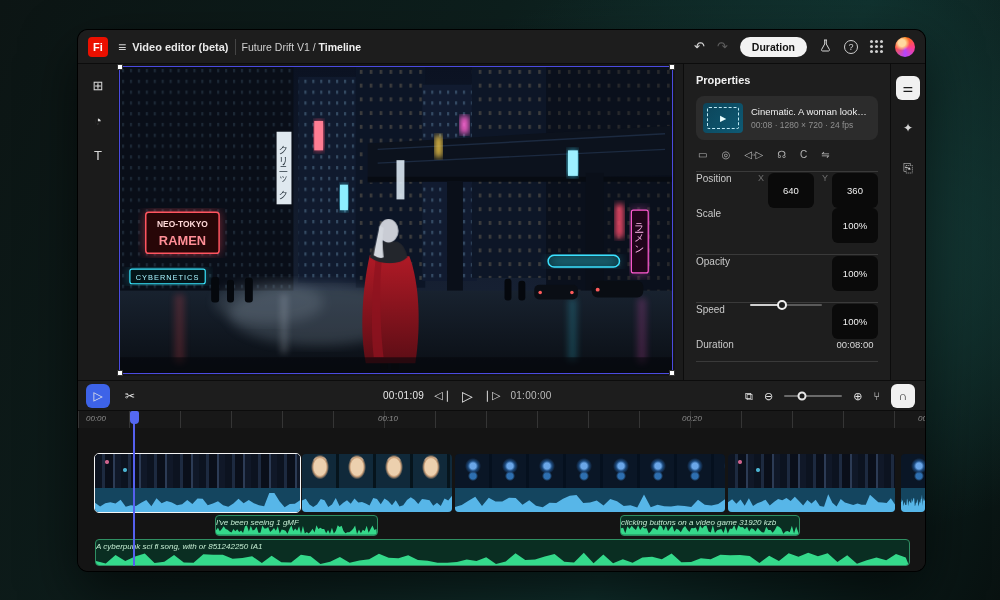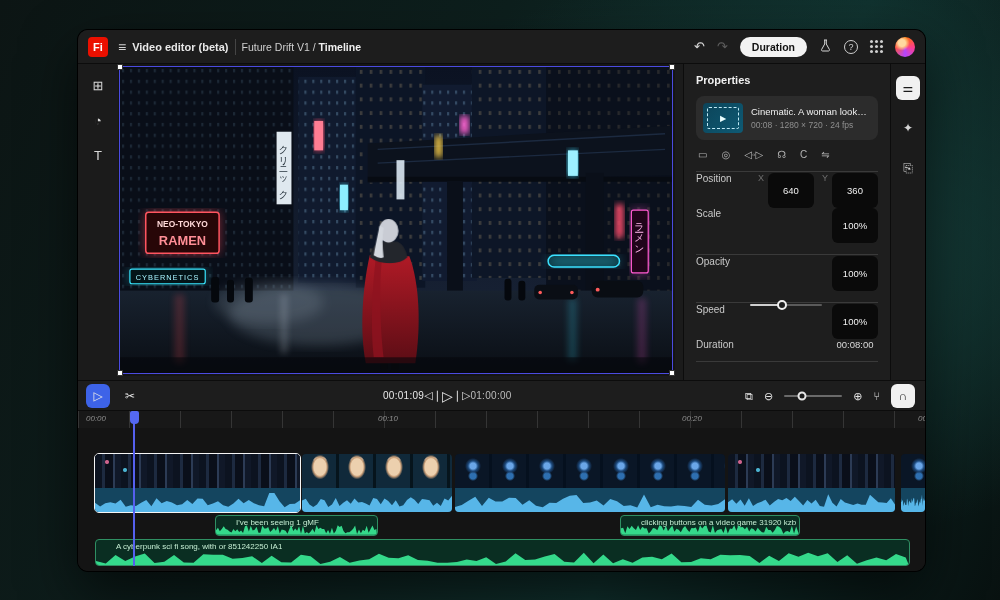--- a/index.html
+++ b/index.html
@@ -88,21 +88,21 @@
     justify-content:center; font-size:12px; color:#d5d5d5; cursor:pointer; }
   .rr-btn.selected { background:#f1f1f1; color:#1b1b1b; }
 
   
   .transport { position:absolute; left:0; top:350px; width:100%; height:31px; background:#1d1d1d;
     border-top:1px solid #0c0c0c; border-bottom:1px solid #0c0c0c; }
   .t-left { position:absolute; left:8px; top:3px; display:flex; gap:8px; align-items:center; }
   .tool-btn { width:24px; height:24px; border-radius:6px; display:flex; align-items:center;
     justify-content:center; color:#e8e8e8; font-size:12px; cursor:pointer; }
   .tool-btn.blue { background:#3d63e8; }
-  .t-center { position:absolute; left:36%; top:0; height:100%; display:flex; align-items:center; }
+  .t-center { position:absolute; left:36%; top:0; height:100%; display:flex; align-items:center; gap:10px; }
   .t-time { font-size:10px; color:#e9e9e9; letter-spacing:.3px; }
   .t-time.total { color:#bdbdbd; }
   .t-ctl { color:#e2e2e2; font-size:11px; cursor:pointer; }
   .t-right { position:absolute; right:10px; top:3px; display:flex; gap:11px; align-items:center; }
   .zoom-slider { position:relative; width:58px; height:2px; background:#6a6a6a; border-radius:2px; cursor:pointer; }
   .zoom-slider .thumb { position:absolute; left:30%; top:50%; transform:translate(-50%,-50%);
     width:9px; height:9px; border:2px solid #e8e8e8; border-radius:50%; background:#1d1d1d; }
   .magnet-btn { width:24px; height:24px; background:#f1f1f1; border-radius:6px; color:#1b1b1b;
     display:flex; align-items:center; justify-content:center; font-size:12px; font-weight:bold; cursor:pointer; }
 
@@ -125,22 +125,22 @@
     repeating-linear-gradient(90deg, transparent 0 34px, #06141c 34px 37px),
     radial-gradient(ellipse 8px 11px at 18px 13px, #ecd0ae 0 6px, #c79d77 7px, rgba(0,0,0,0) 9px),
     radial-gradient(ellipse 11px 6px at 18px 6px, #d8cfc4 0 5px, rgba(0,0,0,0) 7px),
     #10293a; background-size:37px 100%,37px 100%,37px 100%,auto; background-repeat:repeat-x; }
   .thumb-robots { background:
     repeating-linear-gradient(90deg, transparent 0 34px, #05101e 34px 37px),
     radial-gradient(circle 7px at 18px 12px, #6aa6e8 0 3px, #1d4a7d 5px, rgba(0,0,0,0) 8px),
     radial-gradient(circle 4px at 18px 22px, #2e6fb0 0 3px, rgba(0,0,0,0) 5px),
     #0a1626; background-size:37px 100%,37px 100%,37px 100%,auto; background-repeat:repeat-x; }
   .green-clip { position:absolute; background:#0a2e22; border:1px solid #2f8f63; border-radius:4px; overflow:hidden; }
-  .green-clip .glabel { position:absolute; left:20px; top:2px; font-size:8px; color:#c4ecd2;
-    white-space:nowrap; overflow:hidden; max-width:95%; }
+  .green-clip .glabel { position:absolute; left:0; top:2px; font-size:8px; color:#c4ecd2;
+    white-space:nowrap; overflow:hidden; max-width:95%;font-style:italic; }
   .green-clip svg { position:absolute; left:0; bottom:0; width:100%; height:62%; }
   .purple-clip { position:absolute; background:#8d27ad; border:1px solid #c565e0; border-radius:4px;
     color:#fff; font-size:7.5px; font-weight:bold; display:flex; align-items:center; padding:0 4px;
     overflow:hidden; white-space:nowrap; }
   .mini-video { position:absolute; border-radius:3px; overflow:hidden; background:#0a1626; }
   .mini-video .strip { position:absolute; left:0; top:0; width:100%; height:78%;
     background:repeating-linear-gradient(90deg,#16233a 0 5px,#2b3c5c 5px 8px,#0d1524 8px 14px,#37496b 14px 16px); }
   .mini-video .line { position:absolute; left:0; bottom:0; width:100%; height:22%; background:#123c55;
     border-top:1.5px solid #57b6e8; }
   .playhead { position:absolute; left:55px; top:0; width:2px; height:155px; background:#5560ee; z-index:9; }

